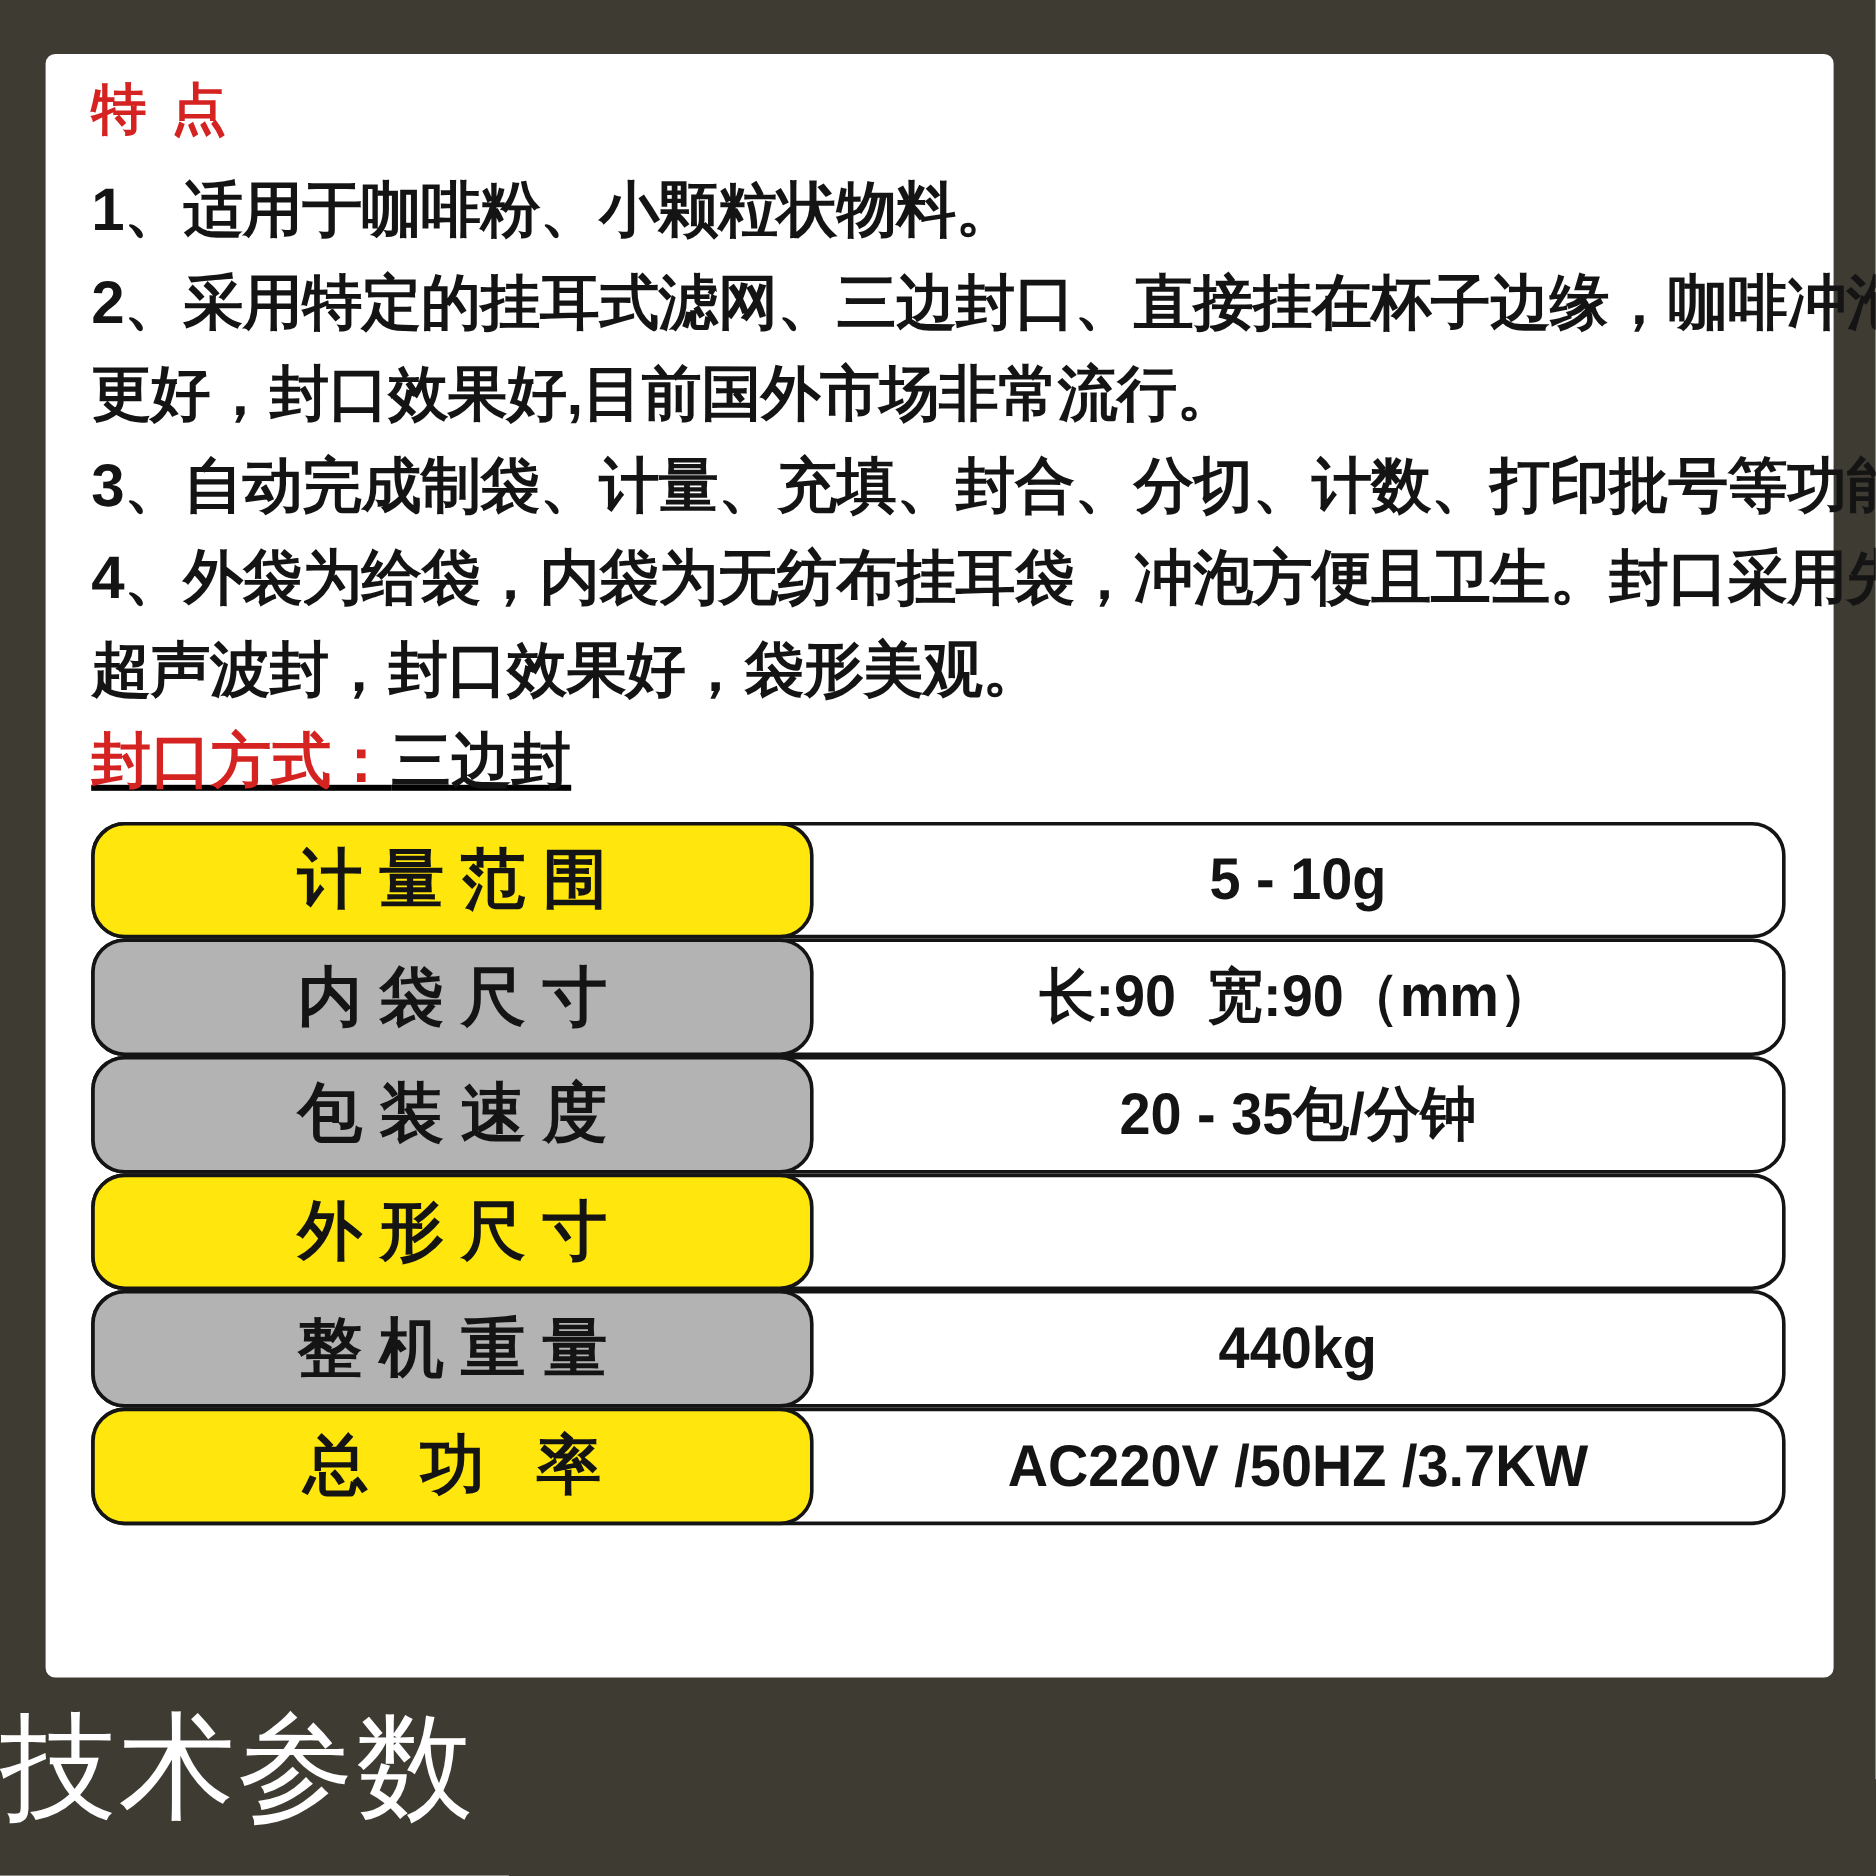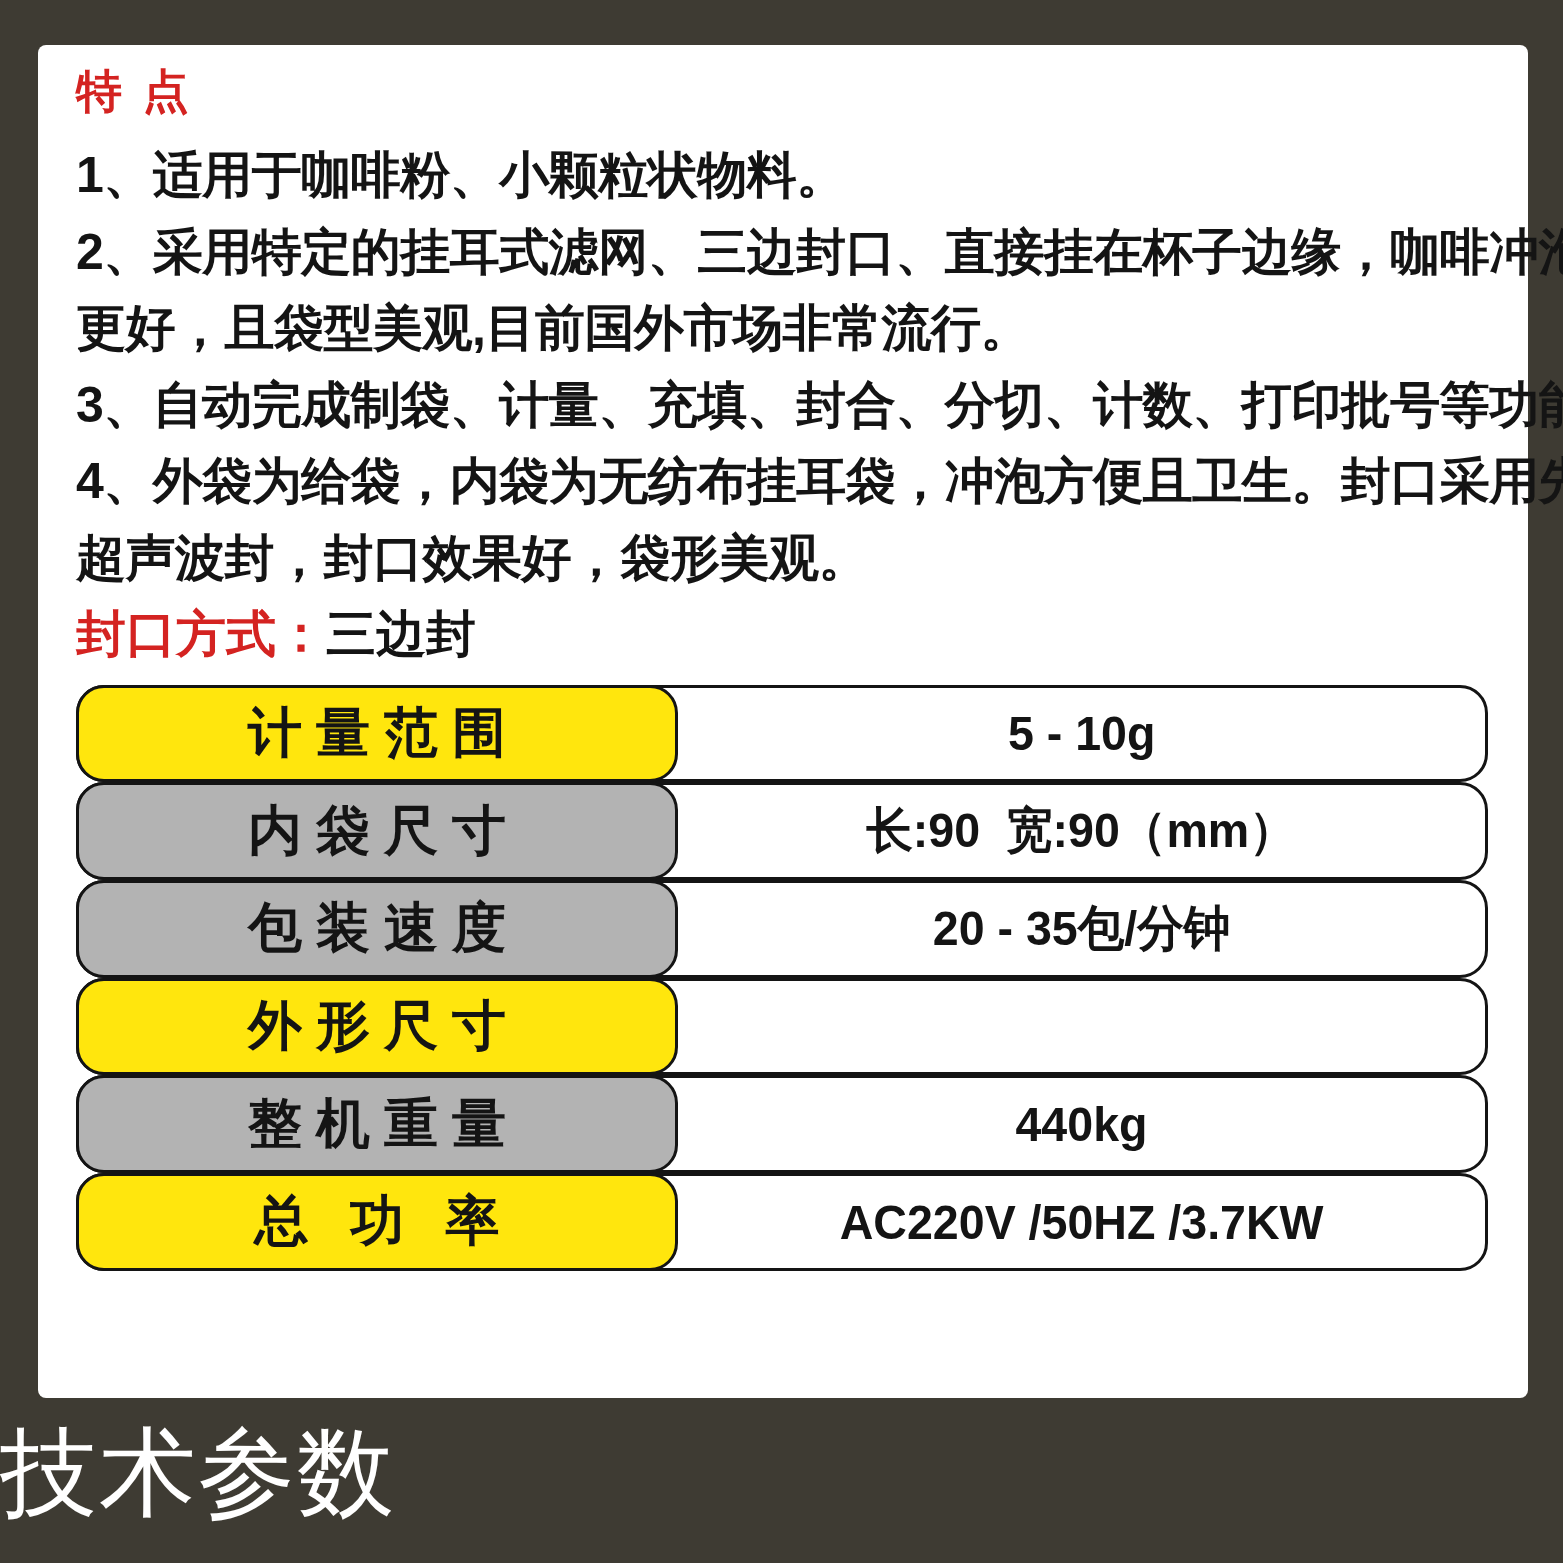--- a/index.html
+++ b/index.html
@@ -43,20 +43,21 @@
     font-weight:700;
     line-height:76.5px;
     white-space:nowrap;
     letter-spacing:-0.5px;
   }
   .seal-line{
     font-size:50px;
     font-weight:700;
     line-height:76.5px;
     white-space:nowrap;
+    text-decoration:underline;
   }
   .seal-label{color:var(--accent_red);}
   .seal-value{color:var(--text_black);}
   .spec-table{
     margin-top:12px;
     width:1412px;
   }
   .spec-row{
     position:relative;
     height:97.7px;
@@ -74,21 +75,21 @@
     display:flex;
     align-items:center;
     justify-content:center;
     font-size:54px;
     font-weight:700;
     color:var(--text_black);
     letter-spacing:14px;
     padding-left:14px;
     white-space:pre;
   }
-  .row-label.yellow{ background:var(--row_yellow);font-family:Liberation Serif, serif; }
+  .row-label.yellow{ background:var(--row_yellow); }
   .row-label.gray{ background:var(--row_gray); }
   .row-value{
     position:absolute;
     left:599px; right:0; top:0; bottom:0;
     display:flex;
     align-items:center;
     justify-content:center;
     font-size:49px;
     font-weight:700;
     color:var(--text_black);
@@ -114,21 +115,21 @@
 </head>
 <body>
 
 <div class="card">
 
   <div class="features-heading">特 点</div>
 
   <div class="features-body">
     <div class="feature-line">1、适用于咖啡粉、小颗粒状物料。</div>
     <div class="feature-line">2、采用特定的挂耳式滤网、三边封口、直接挂在杯子边缘，咖啡冲泡效果</div>
-    <div class="feature-line">更好，且袋型美观,目前国外市场非常流行。</div>
+    <div class="feature-line">更好，封口效果好,目前国外市场非常流行。</div>
     <div class="feature-line">3、自动完成制袋、计量、充填、封合、分切、计数、打印批号等功能。</div>
     <div class="feature-line">4、外袋为给袋，内袋为无纺布挂耳袋，冲泡方便且卫生。封口采用先进的</div>
     <div class="feature-line">超声波封，封口效果好，袋形美观。</div>
     <div class="seal-line">
       <span class="seal-label">封口方式：</span><span class="seal-value">三边封</span>
     </div>
   </div>
 
   <div class="spec-table">
 

